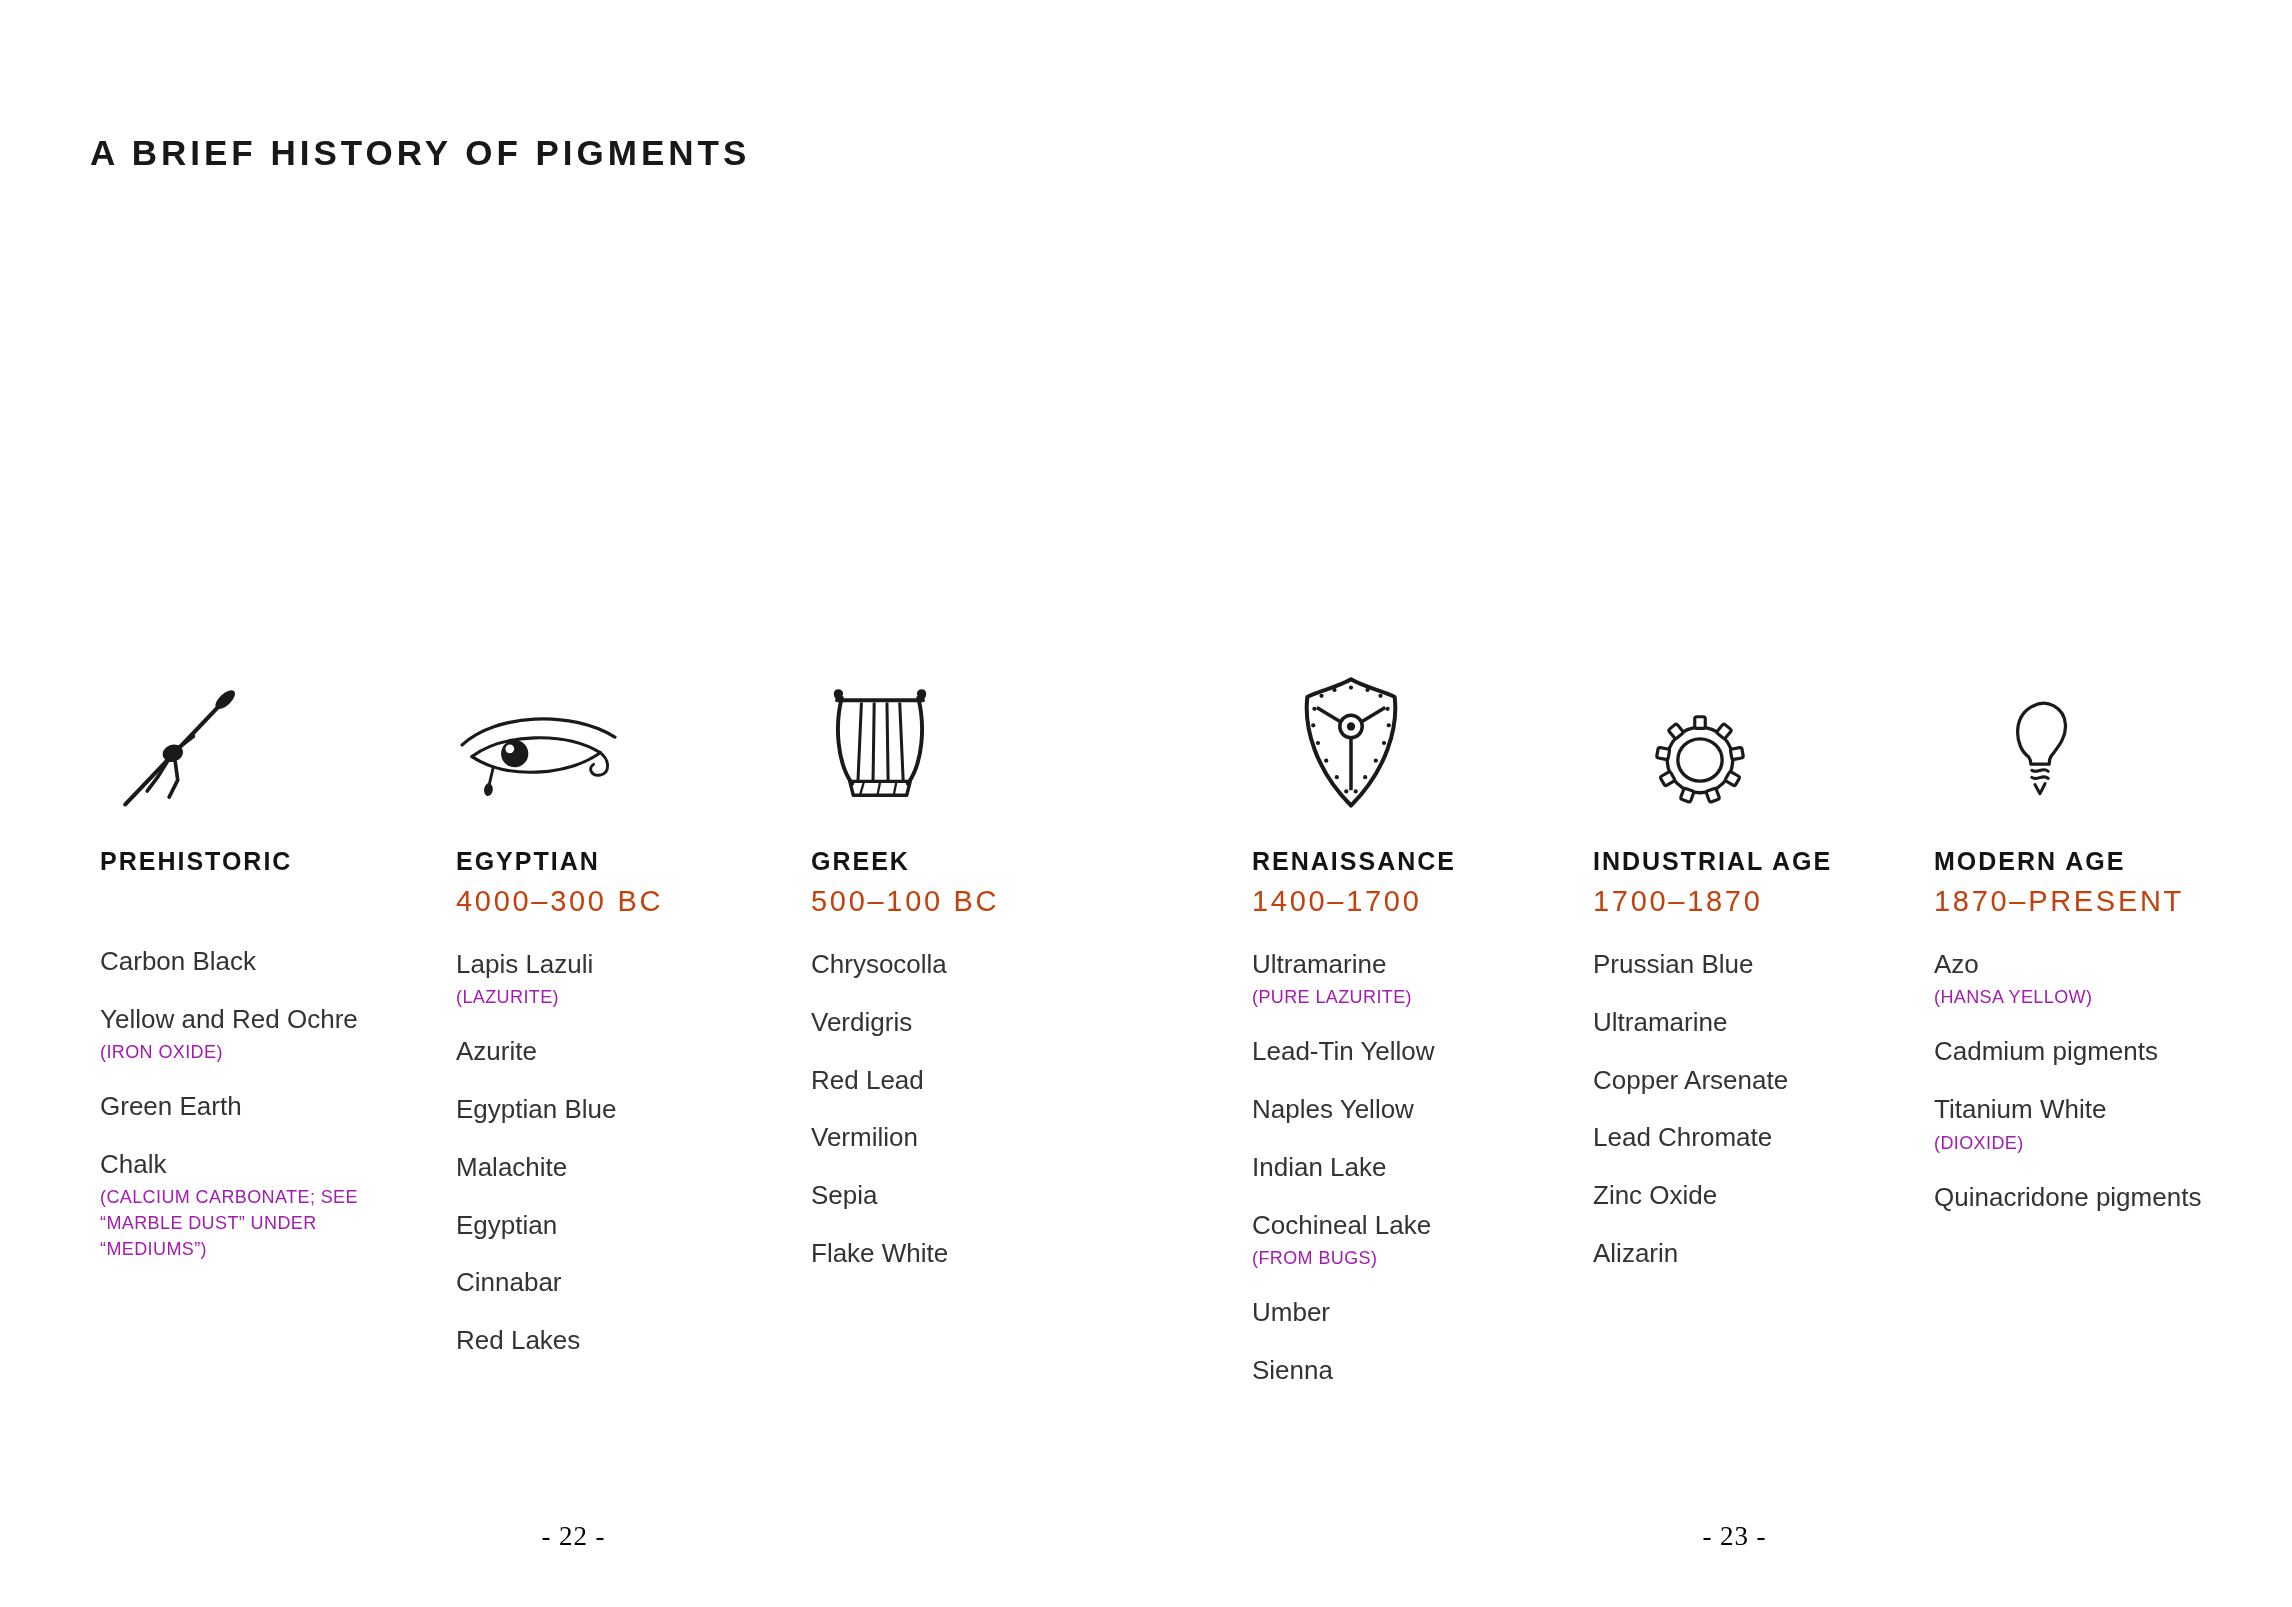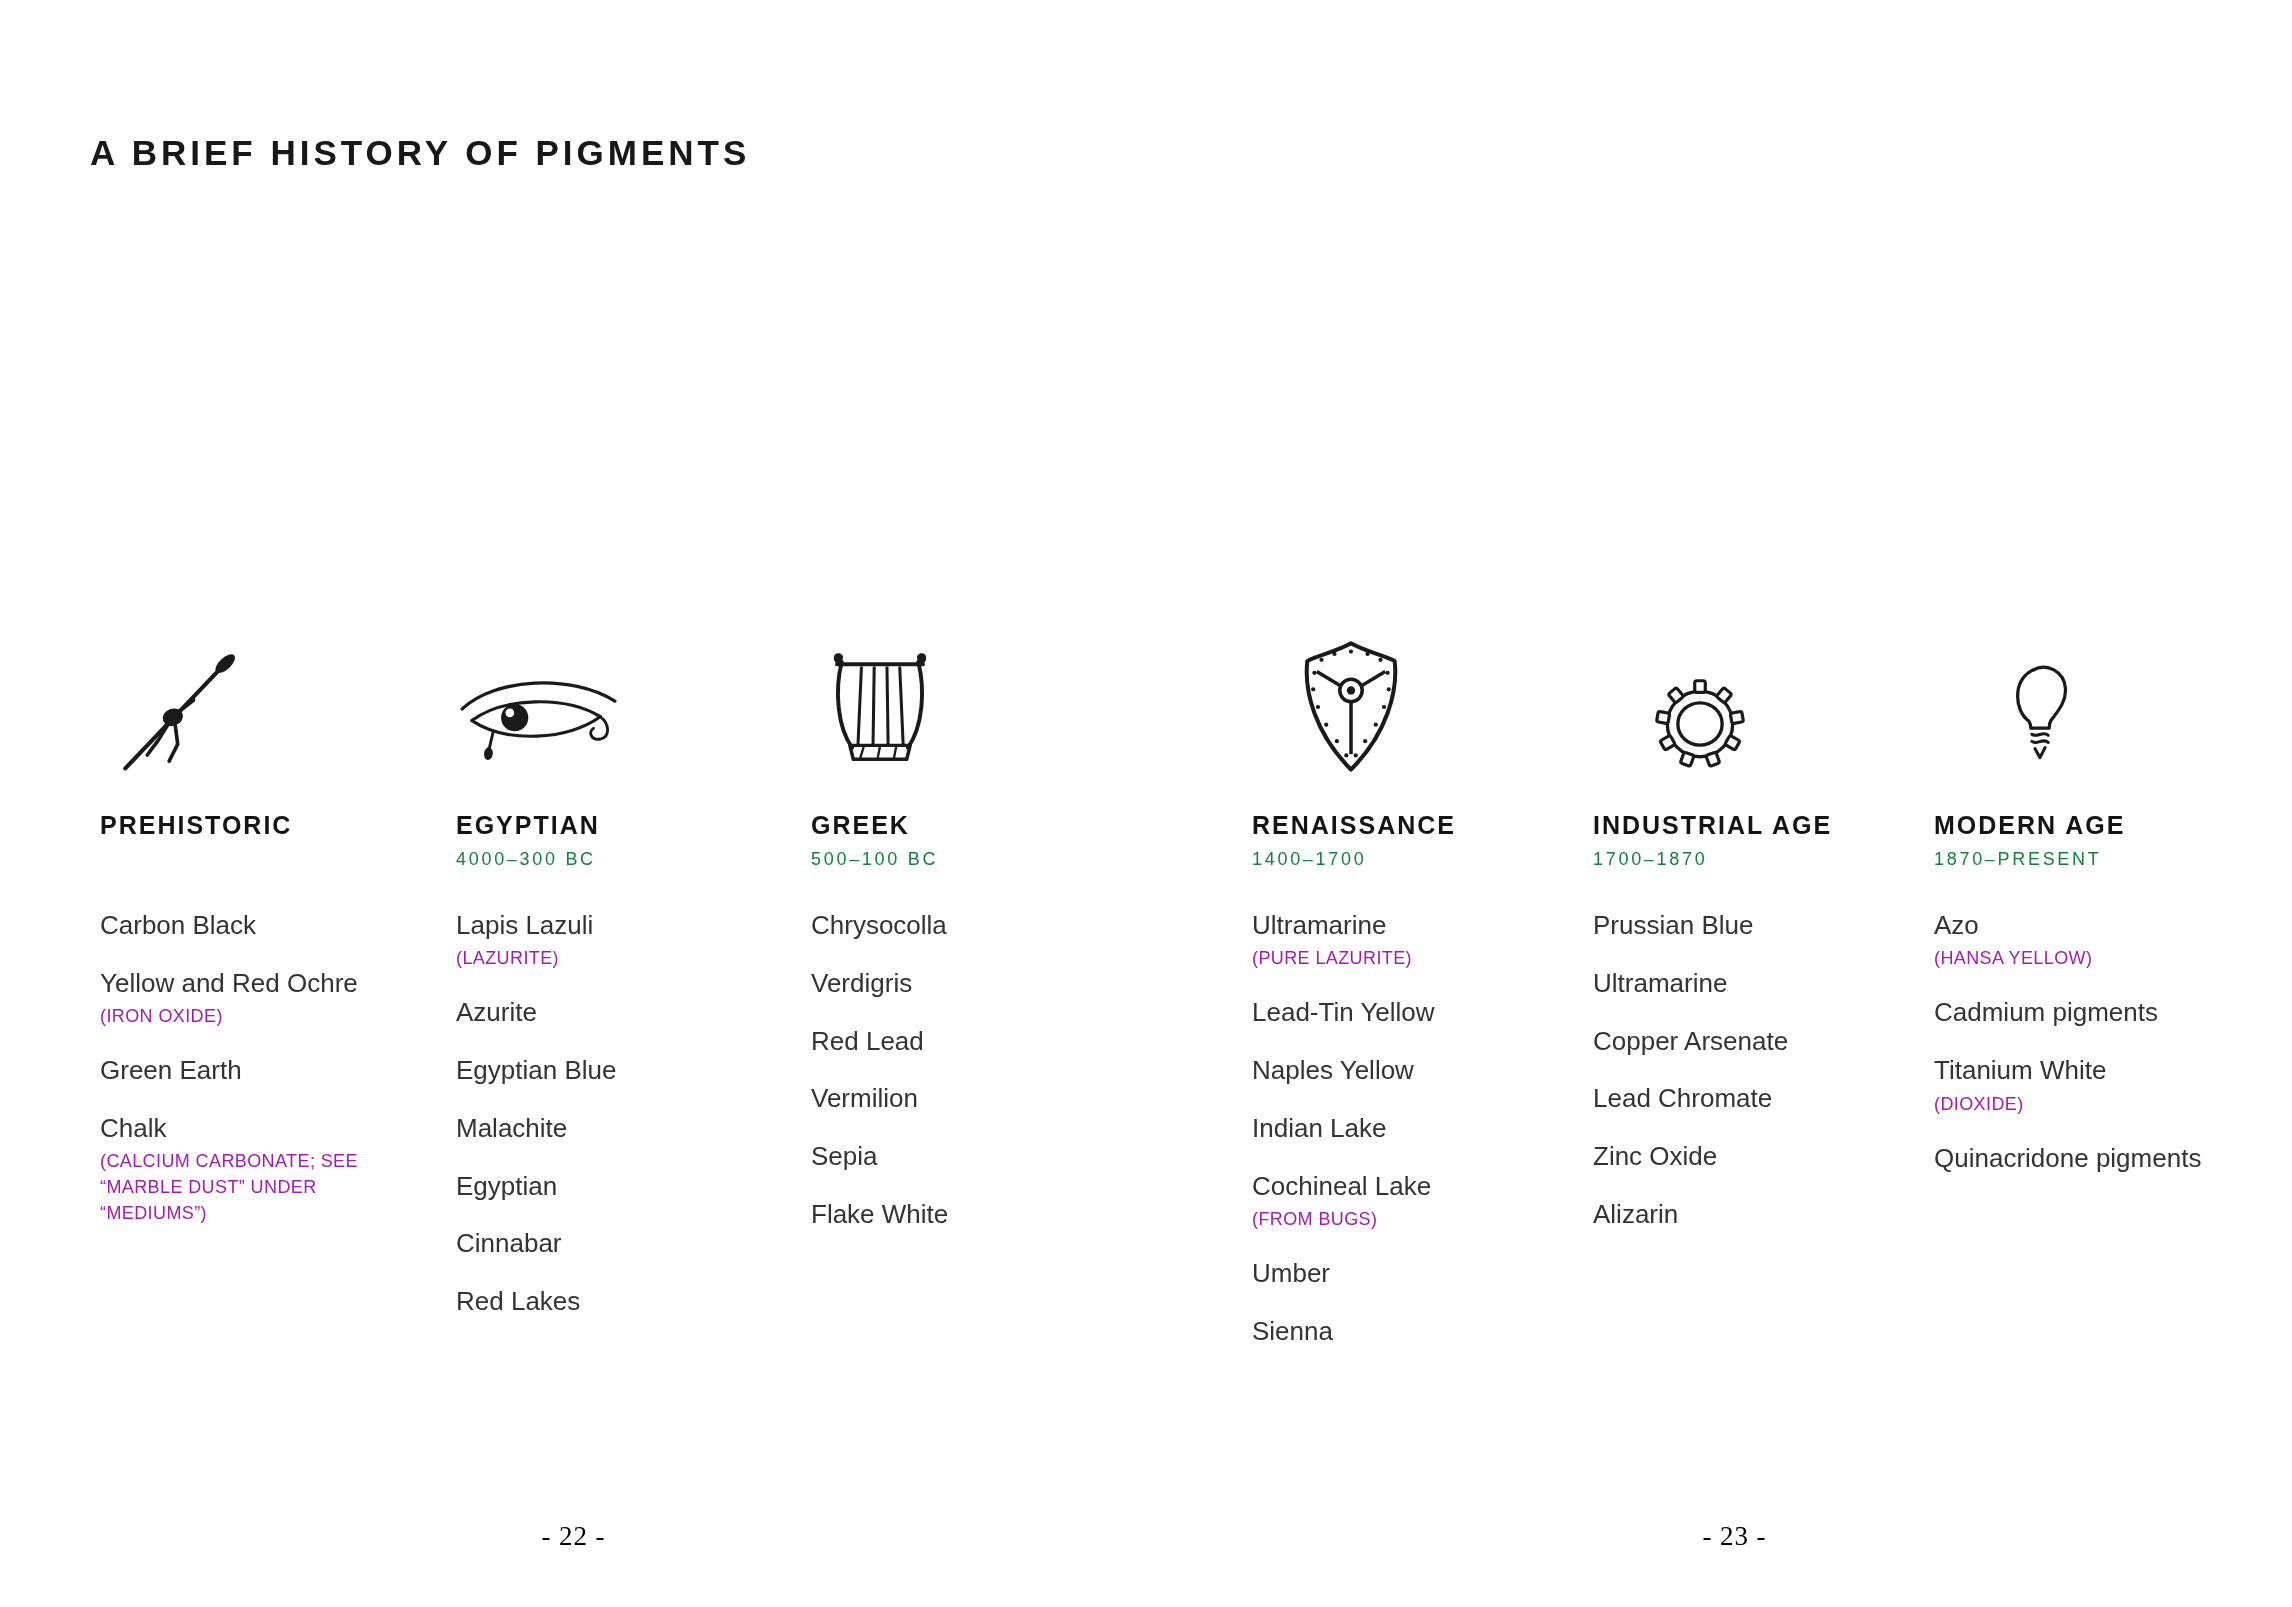--- a/index.html
+++ b/index.html
@@ -16,21 +16,21 @@
   .doc-title {
     position: absolute;
     left: 90px;
     top: 133px;
     font-size: 35px;
     font-weight: bold;
     letter-spacing: 4px;
     color: #181818;
     white-space: nowrap;
   }
-  .column { position: absolute; top: 616px; }
+  .column { position: absolute; top: 652px; }
   .col-0 { left: 100px;  width: 349px; }
   .col-1 { left: 456px;  width: 340px; }
   .col-2 { left: 811px;  width: 358px; }
   .col-3 { left: 1252px; width: 331px; }
   .col-4 { left: 1593px; width: 331px; }
   .col-5 { left: 1934px; width: 300px; }
 
   .icon-box {
     height: 161px;
     display: flex;
@@ -46,23 +46,23 @@
 
   .era-title {
     font-size: 25px;
     font-weight: bold;
     letter-spacing: 2px;
     color: #141414;
   }
   .era-dates {
     margin-top: 9px;
     min-height: 30px;
-    font-size: 18px;
+    font-size: 29px;
     letter-spacing: 2.7px;
-    color: #15803d;
+    color: #c2410c;
   }
   .pigment-list {
     list-style: none;
     margin-top: 30px;
   }
   .pigment { margin-bottom: 25px; }
   .pigment-name {
     display: block;
     font-size: 26px;
     line-height: 1.26;

